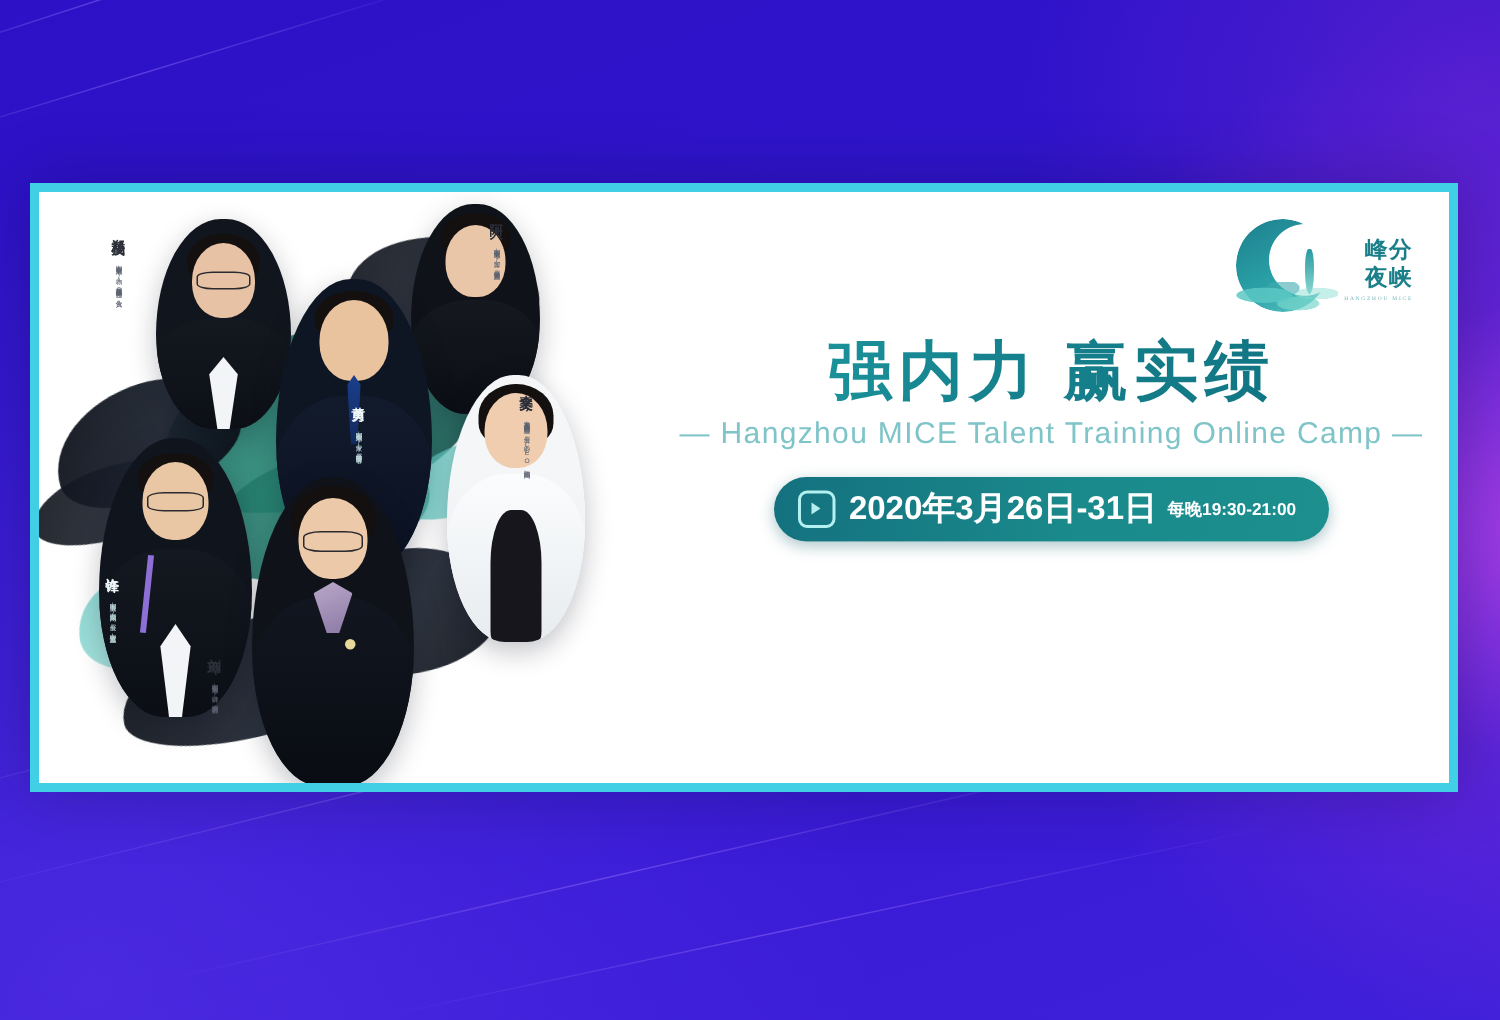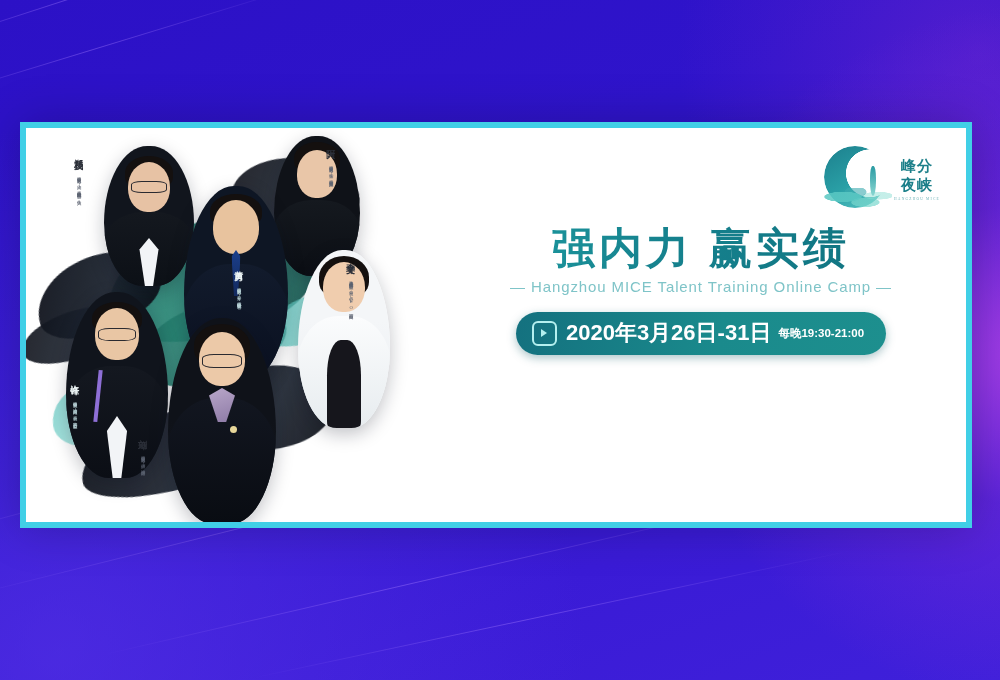--- a/index.html
+++ b/index.html
@@ -198,21 +198,21 @@
   }
   .logo .calli {
     position: absolute;
     right: 2px;
     top: 8px;
     width: 50px;
     height: 54px;
     display: flex;
     flex-direction: column;
     justify-content: center;
-    align-items: center;
+    align-items: flex-end;
     color: #1b7f89;
     font-family: "Liberation Serif", "DejaVu Serif", serif;
   }
   .logo .calli .c1 { font-size: 15px; font-weight: bold; letter-spacing: 1px; }
   .logo .calli .c2 { font-size: 15px; font-weight: bold; letter-spacing: 1px; }
   .logo .calli .c3 { font-size: 3.6px; letter-spacing: 1.2px; color: #6fb3b8; margin-top: 2px; }
 
   .headline-wrap {
     position: absolute;
     left: 0;
@@ -238,21 +238,21 @@
     letter-spacing: 2px;
     background: linear-gradient(100deg, #0b6f81 0%, #0f7f86 35%, #1b9a8d 72%, #23a892 100%);
     -webkit-background-clip: text;
     background-clip: text;
     color: transparent;
     line-height: 1.1;
     text-shadow: none;
   }
   .subtitle {
     margin-top: 5px;
-    font-size: 15px;
+    font-size: 20px;
     letter-spacing: 0.9px;
     color: #7fc4c8;
     white-space: nowrap;
   }
   .pill {
     margin: 17px auto 0;
     display: inline-flex;
     align-items: center;
     gap: 9px;
     padding: 6px 22px 7px 16px;

